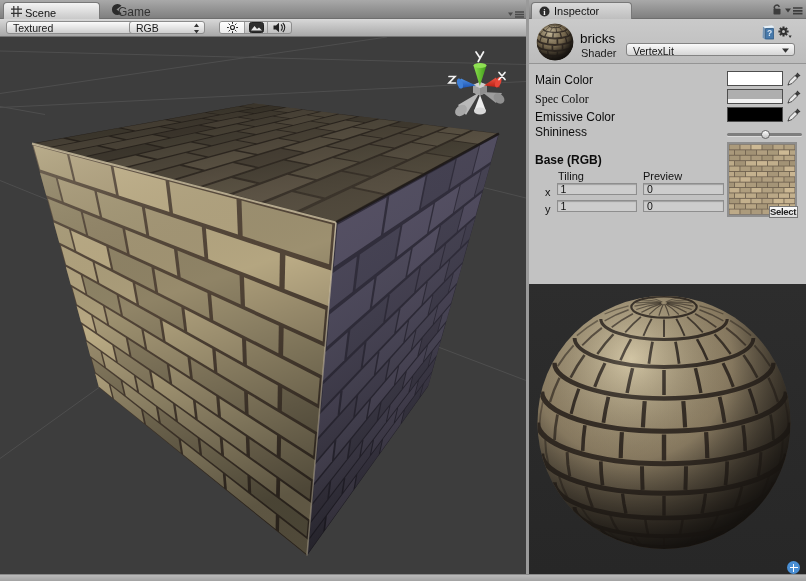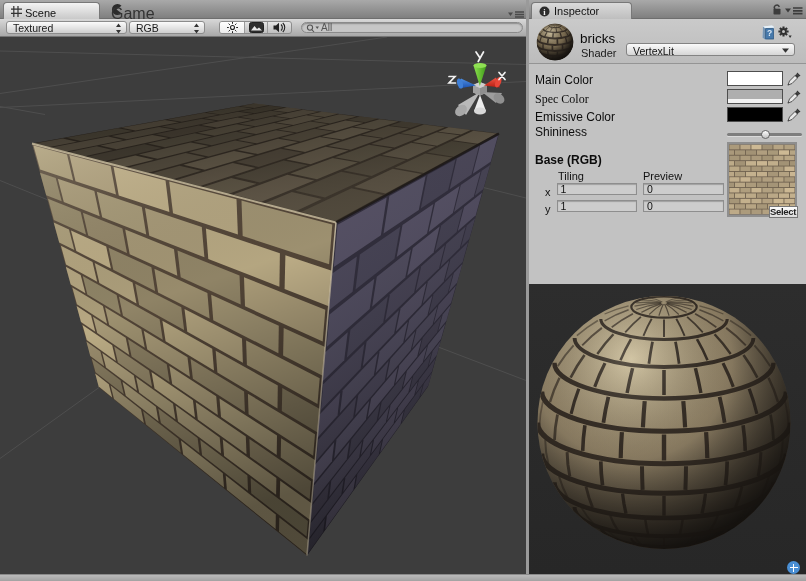--- a/index.html
+++ b/index.html
@@ -53,28 +53,28 @@
       <svg width="11" height="11" style="position:absolute;left:7px;top:3px" viewBox="0 0 11 11">
         <g stroke="#333" stroke-width="1.2" fill="none">
         <path d="M2.8 0 L2.8 11 M7 0 L7 11 M0 3.2 L11 3.2 M0 7.4 L11 7.4"></path>
             </g>
       </svg>
       <span style="position:absolute;left:21px;top:2px;">Scene</span>
     </div>
     <svg width="13" height="13" style="position:absolute;left:110px;top:3px" viewBox="0 0 13 13">
       <path d="M 11.5 2.8 A 5.5 5.5 0 1 0 11.5 10.2 L 6.5 6.5 Z" fill="#2b2b2b"></path>
     </svg>
-    <span style="position:absolute;left:111px;top:5px;font-size:16px;color:#333;">Game</span>
+    <span style="position:absolute;left:118px;top:5px;font-size:12px;color:#333;">Game</span>
     <svg width="16" height="8" style="position:absolute;left:508px;top:11px" viewBox="0 0 16 8">
       <path d="M0 1.5 L5 1.5 L2.5 5 Z" fill="#4a4a4a"></path>
       <path d="M7 1 h9 M7 3.5 h9 M7 6 h9" stroke="#4a4a4a" stroke-width="1.6"></path>
     </svg>
   </div>
   <div id="toolbar">
-    <div class="dd" style="left:6px; width:121px;">
+    <div class="dd" style="left:6px; width:140px;">
           <span style="position:absolute;left:6px;">Textured</span>
       <svg class="ddarr" width="7" height="11" viewBox="0 0 7 11">
             <path d="M3.5 0.5 L6 4 L1 4 Z M3.5 10.5 L6 7 L1 7 Z" fill="#333"></path>
           </svg>
         </div>
     <div class="dd" style="left:129px; width:76px;">
           <span style="position:absolute;left:6px;">RGB</span>
       <svg class="ddarr" width="7" height="11" viewBox="0 0 7 11">
             <path d="M3.5 0.5 L6 4 L1 4 Z M3.5 10.5 L6 7 L1 7 Z" fill="#333"></path>
           </svg>
@@ -89,28 +89,20 @@
         </g>
       </svg>
       <svg width="15" height="11" viewBox="0 0 15 11" style="position:absolute;left:29px;top:0px">
         <rect x="0.5" y="0.5" width="14" height="10" rx="2" fill="#2e2e2e" stroke="#222"></rect>
         <path d="M2 8.5 L5.5 4 L8 7 L10 5.5 L13 8.5 Z" fill="#e8e8e8"></path>
       </svg>
       <svg width="13" height="11" viewBox="0 0 13 11" style="position:absolute;left:53px;top:0px">
         <path d="M0.5 3.5 h2.5 l3 -2.8 v9.6 l-3 -2.8 h-2.5 Z" fill="#222"></path>
         <path d="M8 2.5 a4 4 0 0 1 0 6 M9.8 1 a6.2 6.2 0 0 1 0 9" stroke="#222" stroke-width="1.1" fill="none"></path>
       </svg>
-    </div>
-    <div style="position:absolute;left:301px;top:2.5px;width:222px;height:11px;border:1px solid #8a8a8a;border-radius:7px;background:#c6c6c6;box-shadow:inset 0 1px 1.5px rgba(0,0,0,0.3);">
-      <svg width="14" height="9" viewBox="0 0 14 9" style="position:absolute;left:4px;top:1px">
-        <circle cx="4" cy="3.6" r="2.6" fill="none" stroke="#555" stroke-width="1.1"></circle>
-        <path d="M6 5.8 L8 8" stroke="#555" stroke-width="1.1"></path>
-        <path d="M9.5 2.5 l3.5 0 l-1.75 2.6 Z" fill="#555"></path>
-      </svg>
-      <span style="position:absolute;left:19px;top:-1px;font-size:10px;color:#555;">All</span>
     </div>
   </div>
   <div id="sceneview">
     <svg width="526" height="538" viewBox="0 0 526 538" style="position:absolute;left:0;top:0">
       <g stroke="#4e4e4e" stroke-width="1">
         <line x1="0" y1="14" x2="526" y2="27.5"></line>
         <line x1="387" y1="0" x2="0" y2="56.5"></line>
         <line x1="0" y1="70.5" x2="526" y2="44.5"></line>
         <line x1="0" y1="69.5" x2="45" y2="77.5"></line>
         <line x1="0" y1="143.5" x2="58" y2="167"></line>

